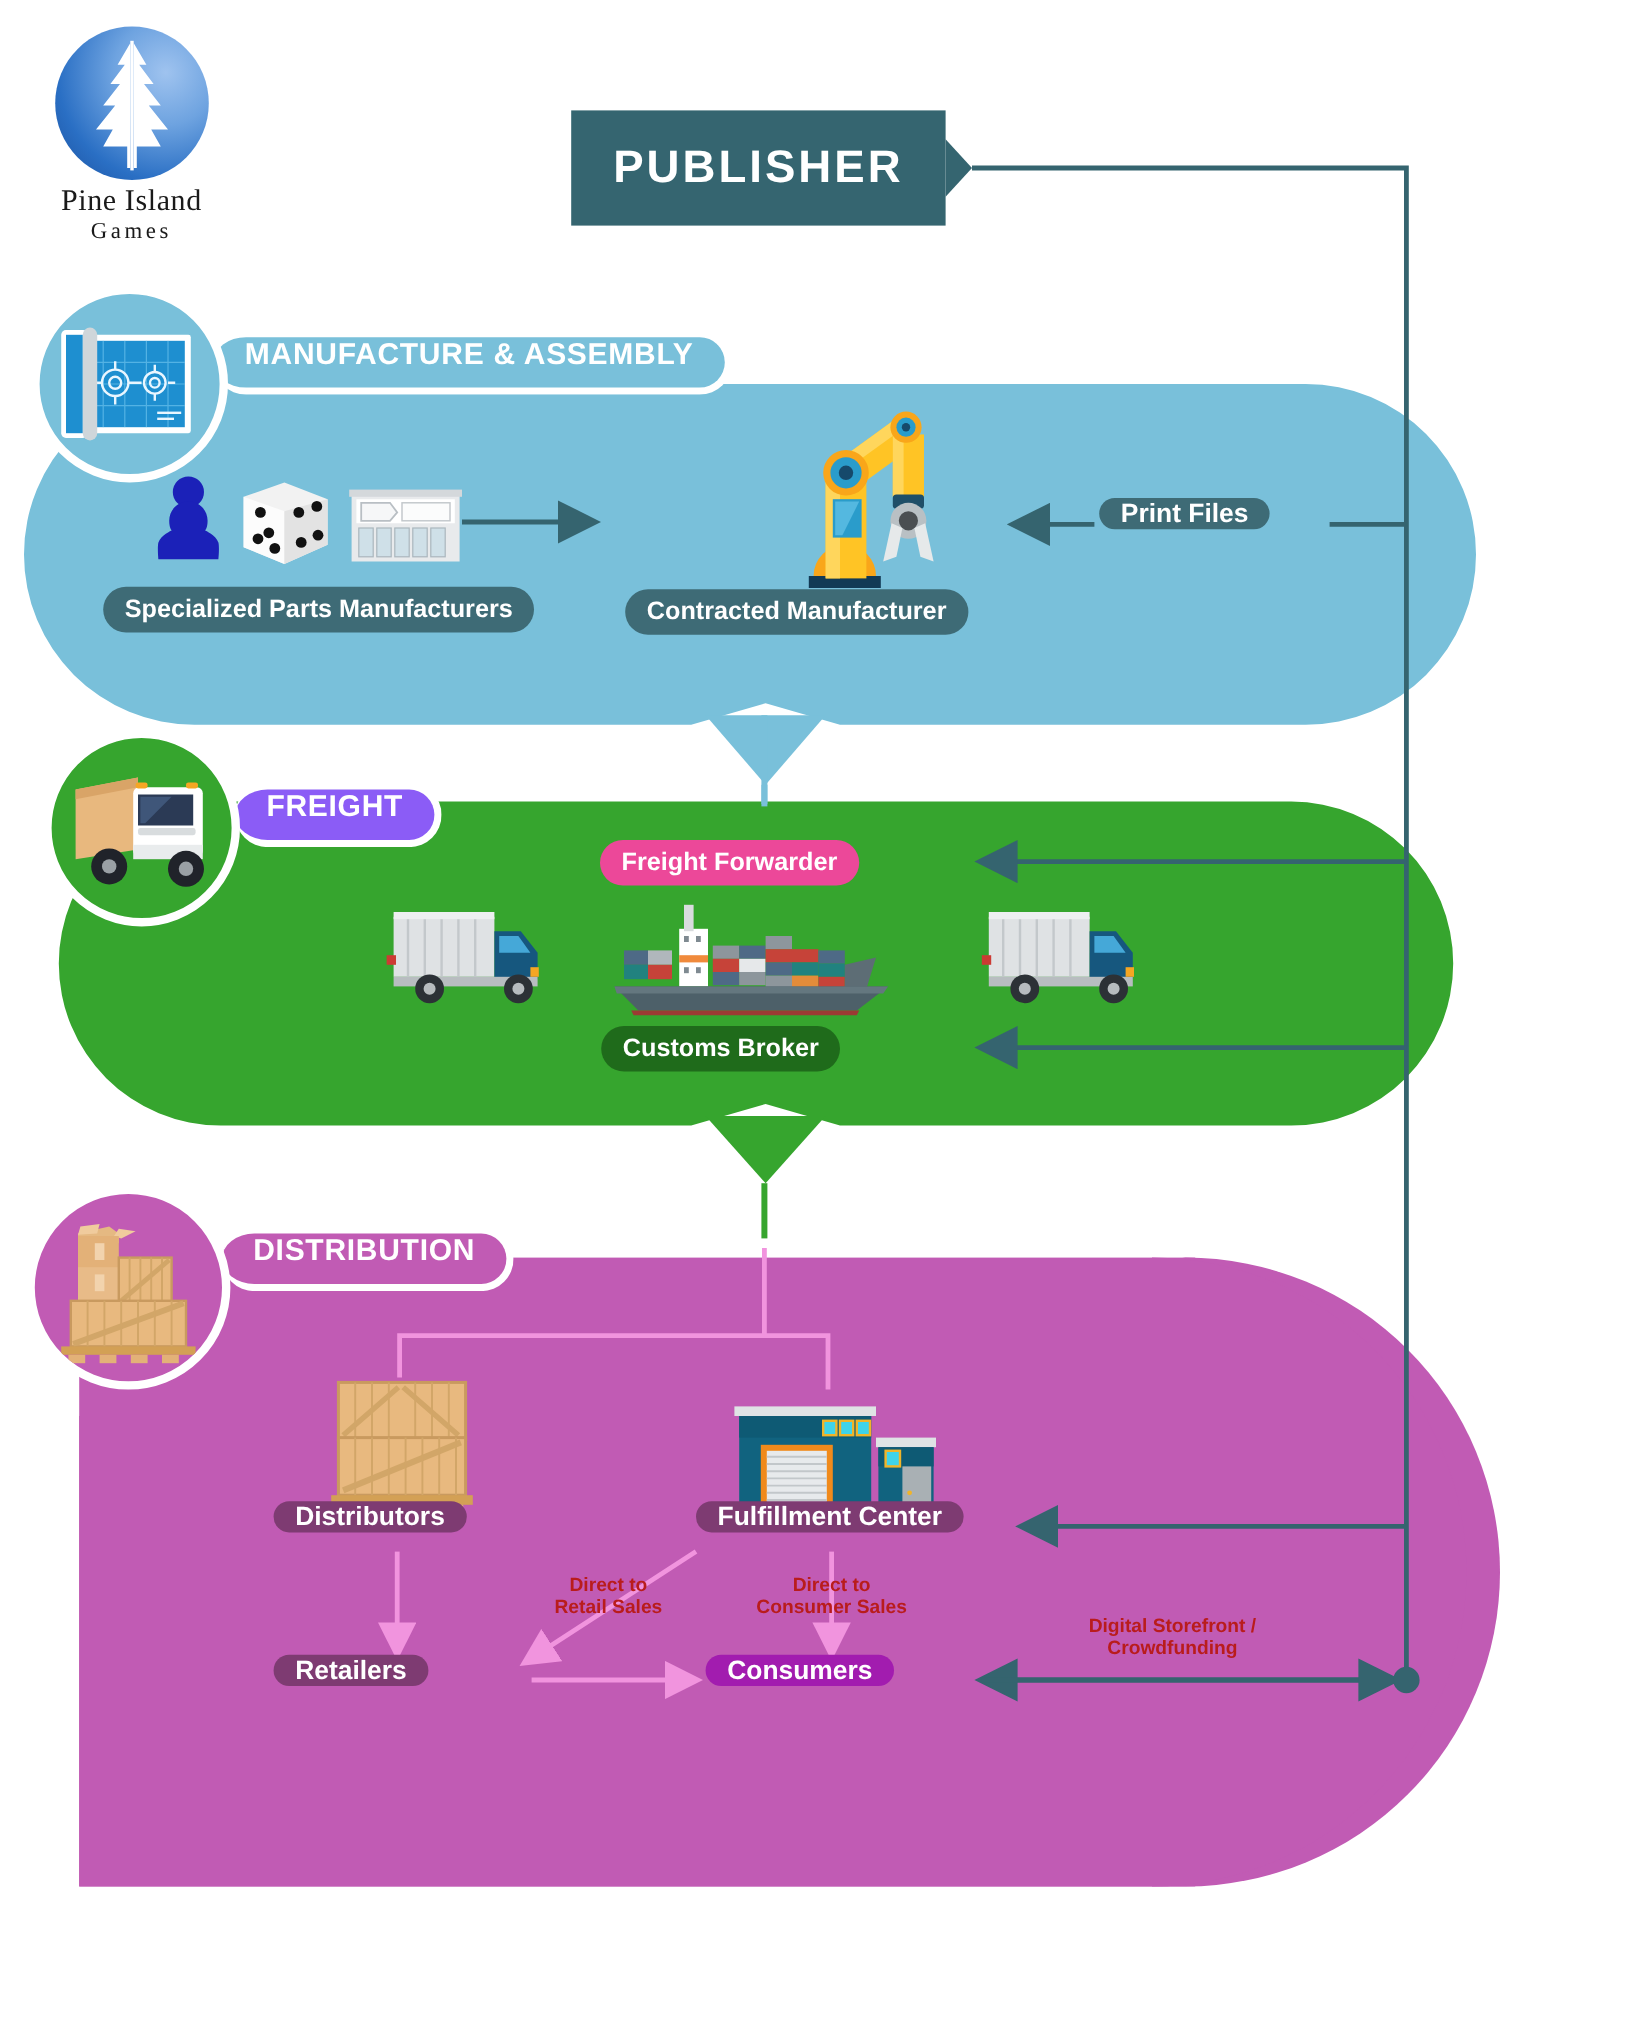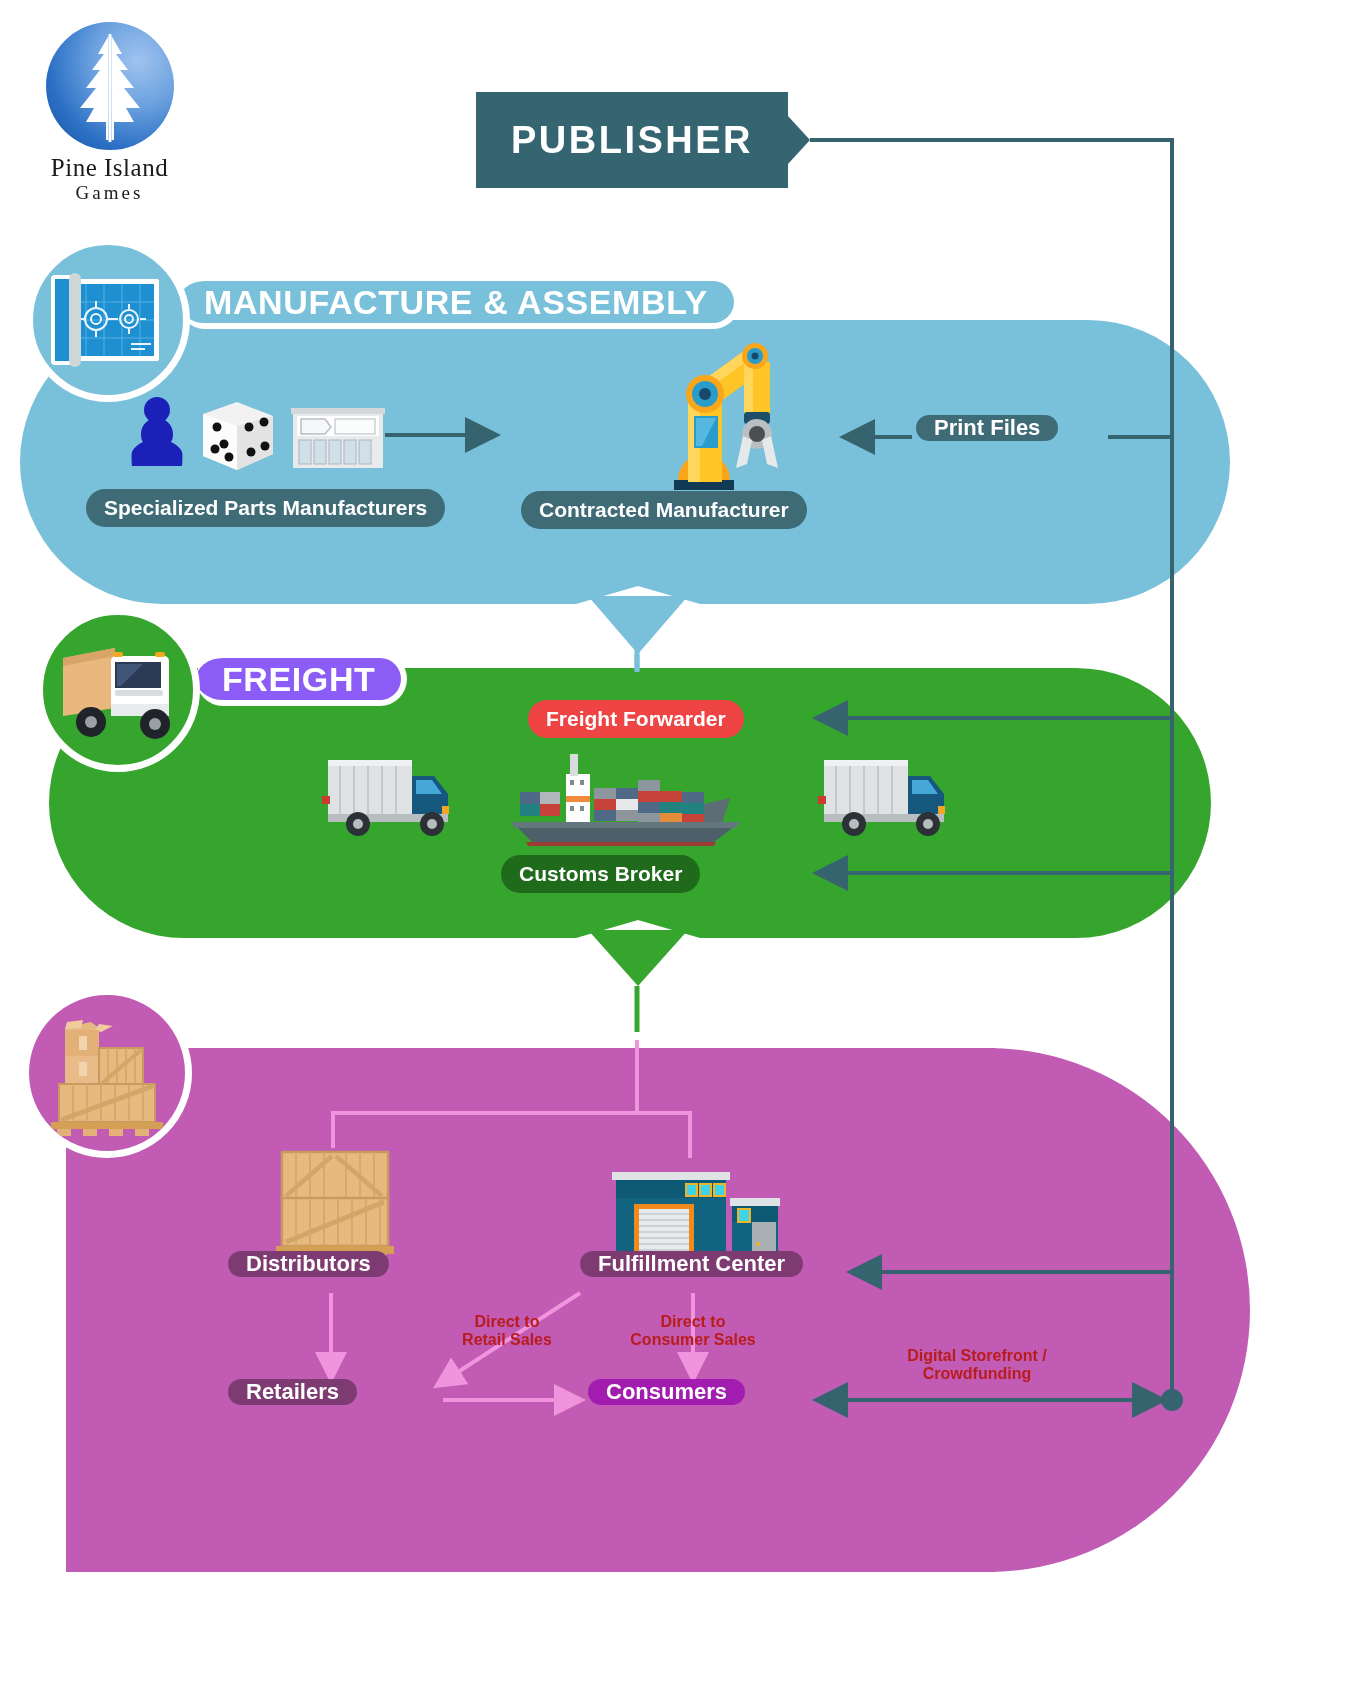--- a/index.html
+++ b/index.html
@@ -25,23 +25,23 @@
     position: absolute; left: 476px; top: 92px; width: 312px; height: 96px;
     background: #356570; color: #ffffff;
     display: flex; align-items: center; justify-content: center;
     font-size: 38px; font-weight: bold; letter-spacing: 2.5px;
   }
   .publisher-tip { position: absolute; left: 788px; top: 116px; width: 0; height: 0;
     border-top: 24px solid transparent; border-bottom: 24px solid transparent; border-left: 22px solid #356570; }
 
   
   .sec-title {
-    position: absolute; height: 54px; display: flex; align-items: center;
+    position: absolute; height: 54px; display: flex; 
     padding: 0 26px 0 26px; border-radius: 27px;
-    color: #ffffff; font-size: 34px; font-weight: bold; letter-spacing: .6px;
+    color: #ffffff; font-size: 25px; font-weight: bold; letter-spacing: .6px;
     border: 6px solid #ffffff; border-left: none;
   }
 
   
   .badge { position: absolute; border-radius: 50%; border: 7px solid #ffffff;
            display: flex; align-items: center; justify-content: center; overflow: hidden; }
 
   
   .pill {
     position: absolute; height: 38px; display: flex; align-items: center; justify-content: center;
@@ -256,21 +256,21 @@
       <rect x="64" y="60" width="48" height="6" rx="2" fill="#d8dcde"></rect>
       <circle cx="40" cy="92" r="15" fill="#20232a"></circle>
         <circle cx="40" cy="92" r="6" fill="#9aa0a5"></circle>
       <circle cx="104" cy="94" r="15" fill="#20232a"></circle>
         <circle cx="104" cy="94" r="6" fill="#9aa0a5"></circle>
       <rect x="62" y="22" width="10" height="5" rx="2" fill="#f5a623"></rect>
       <rect x="104" y="22" width="10" height="5" rx="2" fill="#f5a623"></rect>
     </svg>
   </div>
 
-  <div class="pill" style="left:528px; top:700px; background:#ef4444;">
+  <div class="pill" style="left:500px; top:700px; background:#ec4899;">
     <span>Freight Forwarder</span>
   </div>
   <div class="pill" style="left:501px; top:855px; background:#1F6B1B;">
     <span>Customs Broker</span>
   </div>
 
   <svg width="150" height="90" style="position:absolute;left:322px;top:756px;">
     <rect x="6" y="8" width="84" height="50" fill="#dfe2e4"></rect>
     <g stroke="#c3c8cb" stroke-width="2">
         <path d="M18 8v50M32 8v50M46 8v50M60 8v50M74 8v50"></path>
@@ -337,20 +337,23 @@
     <path d="M94 24 L110 24 L120 38 L94 38 Z" fill="#45a8d8"></path>
     <rect x="6" y="58" width="120" height="8" fill="#b8bdc0"></rect>
     <circle cx="36" cy="68" r="12" fill="#2c3136"></circle>
       <circle cx="36" cy="68" r="5" fill="#b7bcbf"></circle>
     <circle cx="110" cy="68" r="12" fill="#2c3136"></circle>
       <circle cx="110" cy="68" r="5" fill="#b7bcbf"></circle>
     <rect x="0" y="40" width="8" height="8" fill="#cc3b33"></rect>
     <rect x="120" y="50" width="7" height="8" fill="#f5a623"></rect>
   </svg>
 
+  <div class="sec-title" style="left:185px; top:1022px; background:#C15BB4;">
+    <span>DISTRIBUTION</span>
+  </div>
 
   <div class="badge" style="left:22px; top:988px; width:170px; height:170px; background:#C15BB4;">
     <svg width="140" height="130" viewBox="0 0 140 130">
       <path d="M28 20 L54 14 L62 20 L62 28 L28 28 Z" fill="#e5b982"></path>
       <path d="M30 14 L46 12 L44 20 L28 21 Z" fill="#f0cb9d"></path>
       <path d="M62 16 L76 18 L64 24 L58 22 Z" fill="#f0cb9d"></path>
       <rect x="28" y="22" width="34" height="30" fill="#e3b178"></rect>
       <rect x="28" y="48" width="34" height="30" fill="#e8bb88"></rect>
       <rect x="42" y="28" width="8" height="14" fill="#f2d3ad"></rect>
       <rect x="42" y="54" width="8" height="14" fill="#f2d3ad"></rect>

